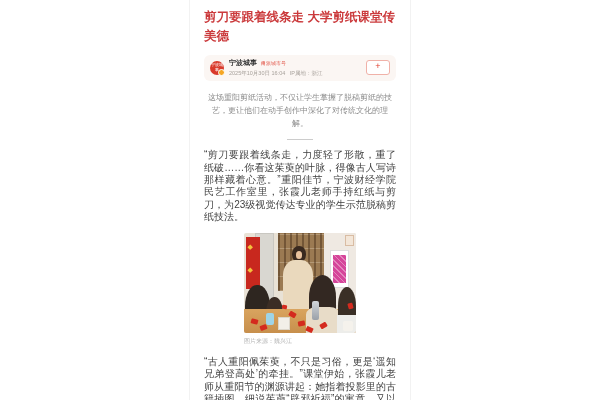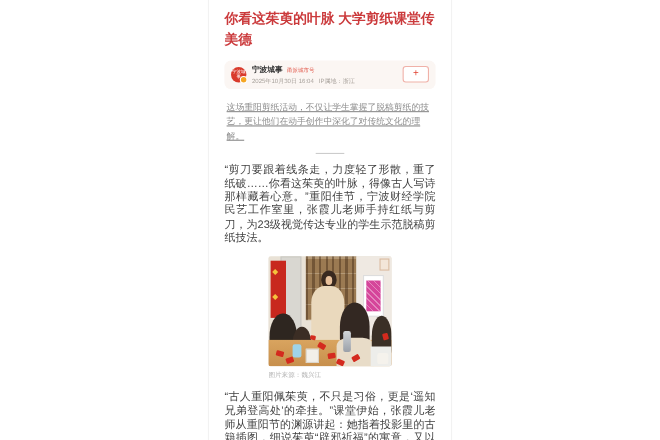--- a/index.html
+++ b/index.html
@@ -11,21 +11,21 @@
   .logo{position:relative;width:14px;height:14px;border-radius:50%;background:#d93a2b;color:#fff;font-size:4px;line-height:1.1;display:flex;align-items:center;justify-content:center;text-align:center;flex:0 0 14px;}
   .logo-badge{position:absolute;right:-1px;bottom:-1px;width:5px;height:5px;border-radius:50%;background:#f5a623;border:1px solid #fff;}
   .pub-info{flex:1;margin-left:5px;min-width:0;}
   .pub-row1{display:flex;align-items:baseline;}
   .pub-name{font-size:7px;font-weight:600;color:#333;}
   .pub-badge{font-size:5px;color:#e2574a;margin-left:4px;}
   .pub-meta{font-size:5.5px;color:#a8a29c;margin-top:2px;white-space:nowrap;}
   .pub-meta span{margin-right:3px;}
   .follow-btn{width:22px;height:13px;border:1px solid #f0b1a8;border-radius:3px;background:#ffffff;color:#e03e2d;font-size:9px;line-height:11px;text-align:center;flex:0 0 22px;cursor:pointer;}
   
-  .summary{font-size:8px;color:#8c8c8c;line-height:1.65;margin:10px 2px 0;text-decoration:underline;}
+  .summary{font-size:8px;color:#8c8c8c;text-align:center;line-height:1.65;margin:10px 2px 0;}
   .divider{width:26px;height:1px;background:#cccccc;margin:9px auto;}
   
   .para{font-size:10px;color:#3f3f3f;line-height:12.3px;text-align:justify;margin:0 0 8px;}
   
   .figure{width:112px;margin:10px auto 10px;}
   .photo{position:relative;width:112px;height:100px;overflow:hidden;border-radius:2px;background:#e9e2d6;cursor:pointer;}
   .photo div{position:absolute;}
   .ph-door{left:10%;top:0;width:17%;height:78%;background:#d9d7d1;border:1px solid #c9c7c1;box-sizing:border-box;}
   .ph-banner{left:2%;top:4%;width:12%;height:52%;background:#c8281e;}
   .ph-banner::before{content:"◆";position:absolute;left:10%;top:12%;color:#f5c23c;font-size:7px;}
@@ -61,21 +61,21 @@
   .c6{left:68%;top:90%;transform:rotate(-30deg);}
   .c7{left:34%;top:72%;width:5px;height:4px;transform:rotate(10deg);}
   .c8{left:93%;top:70%;width:5px;height:6px;transform:rotate(-15deg);}
   .caption{font-size:6px;color:#b3b3b3;margin-top:4px;text-align:left;}
 </style>
 </head>
 <body>
 
 <div class="column">
 
-  <h1 class="title">你看这茱萸的叶脉 大学剪纸课堂传美德</h1>
+  <h1 class="title">剪刀要跟着线条走 大学剪纸课堂传美德</h1>
 
   <div class="pub-card">
     <div class="logo">
       <span>宁波城事</span>
       <span class="logo-badge"></span>
     </div>
     <div class="pub-info">
       <div class="pub-row1">
         <span class="pub-name">宁波城事</span>
         <span class="pub-badge">甬派城市号</span>

